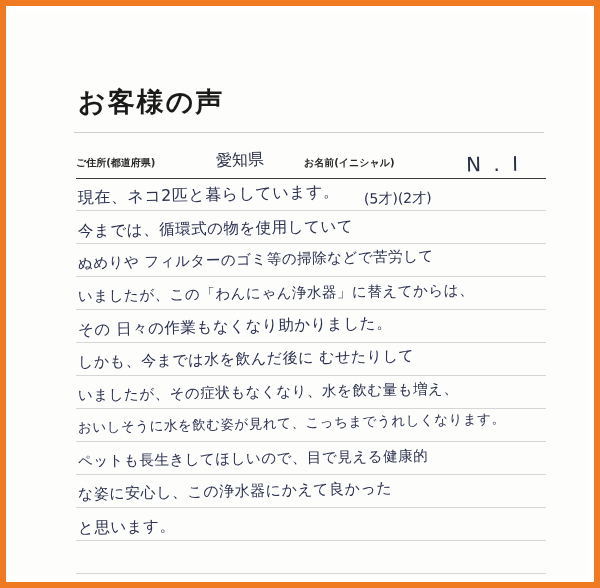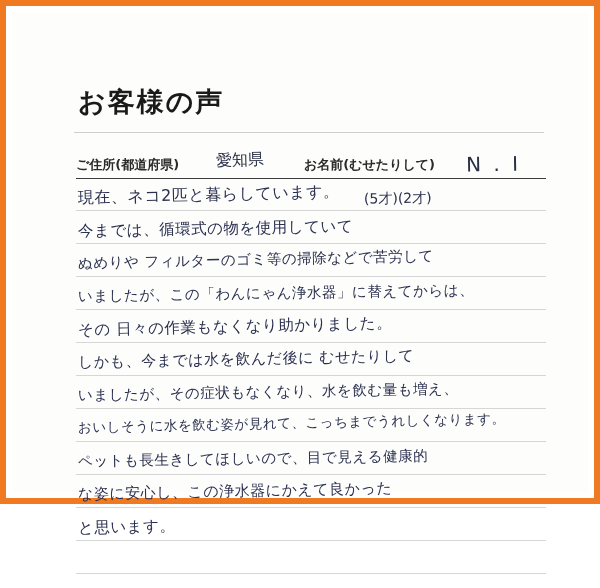--- a/index.html
+++ b/index.html
@@ -9,21 +9,21 @@
   body {
     width: 600px;
     height: 588px;
     background: #ffffff;
     font-family: "Liberation Sans", sans-serif;
     overflow: hidden;
   }
   .page {
     position: relative;
     width: 600px;
-    height: 504px;
+    height: 588px;
     box-sizing: border-box;
     border: 6px solid #ef7a22;
     background: #ffffff;
   }
   .sheet {
     position: absolute;
     left: 6px;
     top: 6px;
     right: 6px;
     bottom: 6px;
@@ -51,21 +51,21 @@
   
   .form-row {
     position: absolute;
     left: 64px;
     top: 138px;
     width: 470px;
     height: 26px;
   }
   .lbl {
     position: absolute;
-    font-size: 13px;
+    font-size: 10px;
     font-weight: bold;
     color: #2a2a2a;
     font-family: "DejaVu Sans", "Liberation Sans", sans-serif;
     top: 6px;
   }
   .lbl-addr { left: 0px; }
   .lbl-name { left: 228px; }
 
   .hand {
     font-family: "DejaVu Sans", "Liberation Sans", sans-serif;
@@ -135,21 +135,21 @@
 
 <div class="page">
   <div class="sheet">
 
     <div class="title">お客様の声</div>
     <div class="title-rule"></div>
 
     <div class="form-row">
       <span class="lbl lbl-addr">ご住所(都道府県)</span>
       <span class="hand hw-addr">愛知県</span>
-      <span class="lbl lbl-name">お名前(むせたりして)</span>
+      <span class="lbl lbl-name">お名前(イニシャル)</span>
       <span class="hand hw-name">N . I</span>
     </div>
     <div class="form-underline"></div>
 
     <div class="body-area">
       <div class="rule" style="top:26px"></div>
       <div class="rule" style="top:59px"></div>
       <div class="rule" style="top:92px"></div>
       <div class="rule" style="top:125px"></div>
       <div class="rule" style="top:158px"></div>

